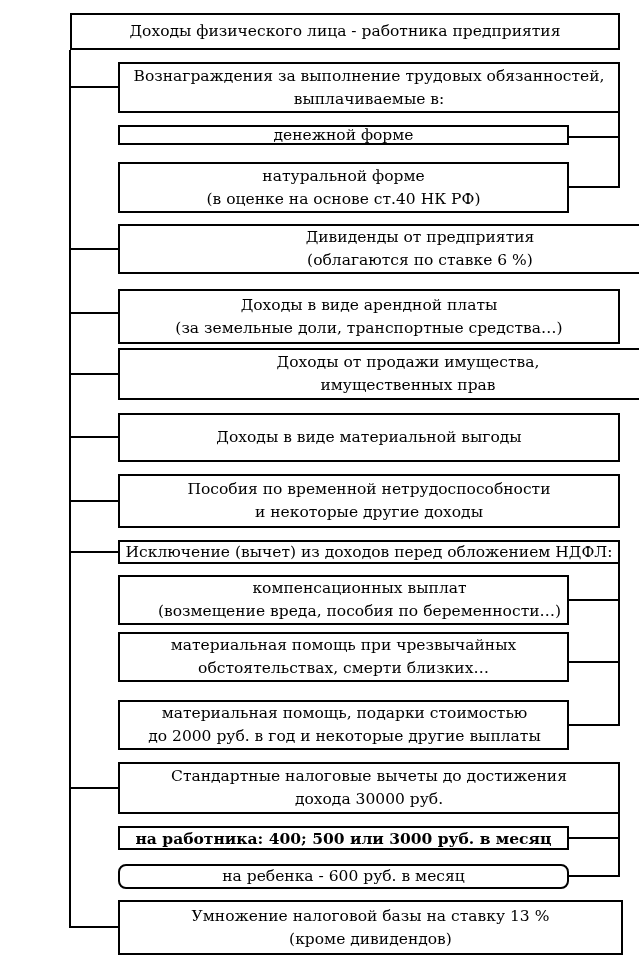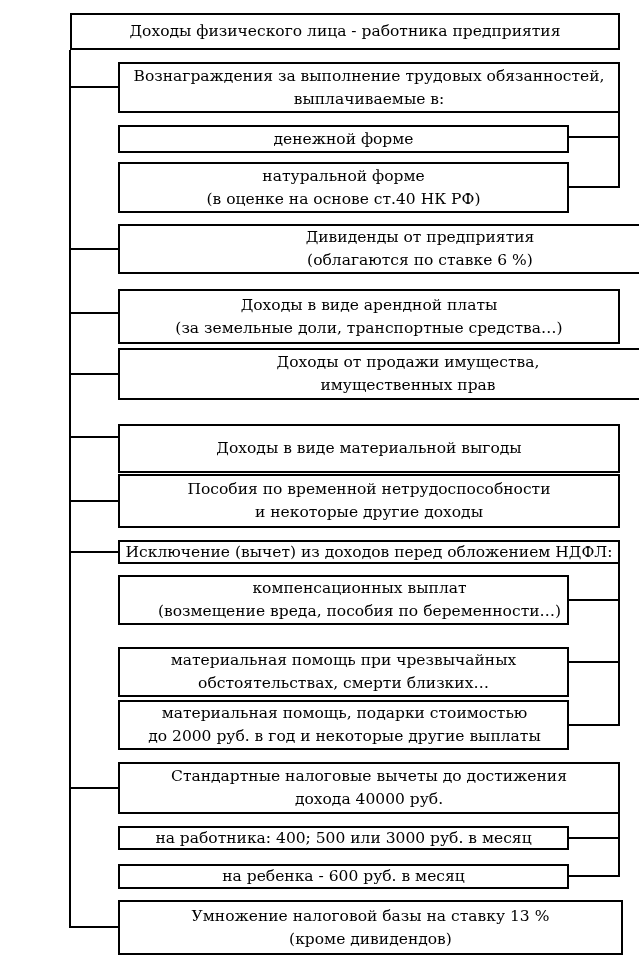--- a/index.html
+++ b/index.html
@@ -60,53 +60,53 @@
 
   <div class="vline" style="left:618px;top:814px;width:2px;height:63px;"></div>
   <div class="hline" style="left:567px;top:837px;width:51px;height:2px;"></div>
   <div class="hline" style="left:567px;top:875px;width:51px;height:2px;"></div>
 
   <div class="box" style="left:70px;top:13px;width:550px;height:37px;">Доходы физического лица - работника предприятия</div>
 
   <div class="box" style="left:118px;top:62px;width:502px;height:51px;">Вознаграждения за выполнение трудовых обязанностей,
 выплачиваемые в:</div>
 
-  <div class="box" style="left:118px;top:125px;width:451px;height:28px;">денежной форме</div>
+  <div class="box" style="left:118px;top:125px;width:451px;height:20px;">денежной форме</div>
 
   <div class="box" style="left:118px;top:162px;width:451px;height:51px;">натуральной форме
 (в оценке на основе ст.40 НК РФ)</div>
 
   <div class="box" style="left:118px;top:224px;width:604px;height:50px;">Дивиденды от предприятия
 (облагаются по ставке 6 %)</div>
 
   <div class="box" style="left:118px;top:289px;width:502px;height:55px;">Доходы в виде арендной платы
 (за земельные доли, транспортные средства…)</div>
 
   <div class="box" style="left:118px;top:348px;width:580px;height:52px;">Доходы от продажи имущества,
 имущественных прав</div>
 
-  <div class="box" style="left:118px;top:424px;width:502px;height:49px;">Доходы в виде материальной выгоды</div>
+  <div class="box" style="left:118px;top:413px;width:502px;height:49px;">Доходы в виде материальной выгоды</div>
 
   <div class="box" style="left:118px;top:474px;width:502px;height:54px;">Пособия по временной нетрудоспособности
 и некоторые другие доходы</div>
 
   <div class="box" style="left:118px;top:540px;width:502px;height:24px;">Исключение (вычет) из доходов перед обложением НДФЛ:</div>
 
   <div class="box" style="left:118px;top:575px;width:451px;height:50px;padding-left:36px;">компенсационных выплат
 (возмещение вреда, пособия по беременности…)</div>
 
-  <div class="box" style="left:118px;top:647px;width:451px;height:50px;">материальная помощь при чрезвычайных
+  <div class="box" style="left:118px;top:632px;width:451px;height:50px;">материальная помощь при чрезвычайных
 обстоятельствах, смерти близких…</div>
 
   <div class="box" style="left:118px;top:700px;width:451px;height:50px;padding-left:6px;">материальная помощь, подарки стоимостью
 до 2000 руб. в год и некоторые другие выплаты</div>
 
   <div class="box" style="left:118px;top:762px;width:502px;height:52px;">Стандартные налоговые вычеты до достижения
-дохода 40000 руб.</div>
+дохода 30000 руб.</div>
 
-  <div class="box" style="left:118px;top:826px;width:451px;height:24px;">на работника: 400; 500 или 3000 руб. в месяц</div>
+  <div class="box" style="left:118px;top:826px;width:451px;height:24px;font-weight:bold;">на работника: 400; 500 или 3000 руб. в месяц</div>
 
-  <div class="box" style="left:118px;top:864px;width:451px;height:25px;">на ребенка - 600 руб. в месяц</div>
+  <div class="box" style="left:118px;top:864px;width:451px;height:25px;border-radius:8px;">на ребенка - 600 руб. в месяц</div>
 
   <div class="box" style="left:118px;top:900px;width:505px;height:55px;">Умножение налоговой базы на ставку 13 %
 (кроме дивидендов)</div>
 
 </div>
 
 </body></html>

